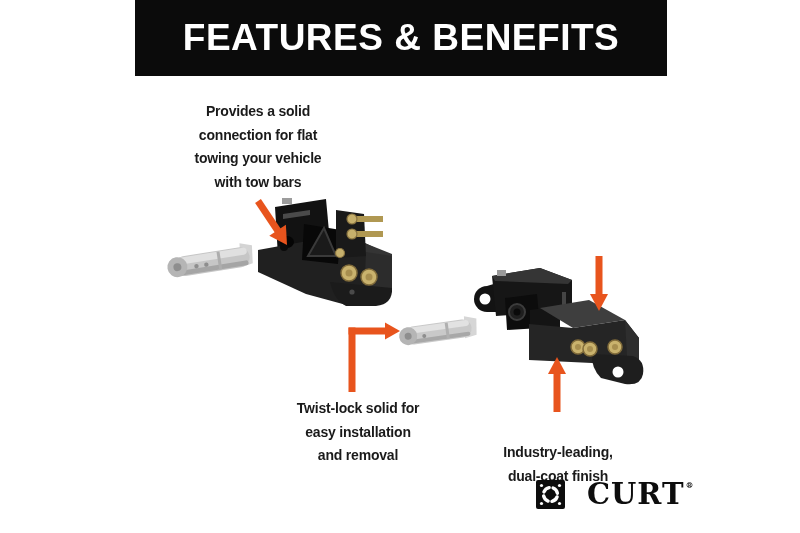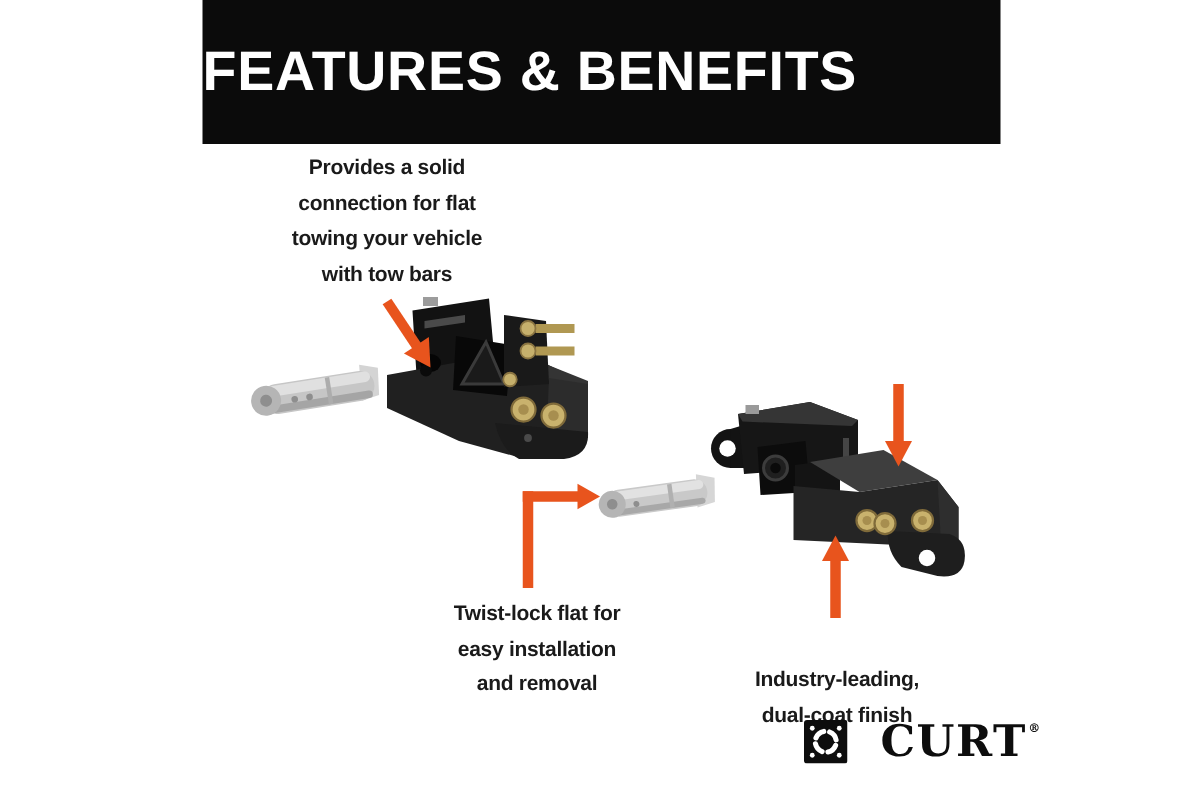--- a/index.html
+++ b/index.html
@@ -1,22 +1,22 @@
 <!DOCTYPE html>
 <html><head>
 <meta charset="utf-8">
 <style>
   html,body{margin:0;padding:0;background:#fff;}
   #canvas{
     position:relative;width:800px;height:533px;background:#fff;overflow:hidden;
     font-family:"Liberation Sans",sans-serif;
   }
   .banner{
-    position:absolute;left:135px;top:0;width:532px;height:96px;
-    background:#0B0B0B;display:flex;align-items:center;
+    position:absolute;left:135px;top:0;width:532px;height:76px;
+    background:#0B0B0B;display:flex;align-items:center;justify-content:center;
   }
   .banner-title{
     color:#fff;font-weight:700;font-size:37px;letter-spacing:0.5px;
     font-family:"Liberation Sans",sans-serif;
   }
   .callout{
     position:absolute;font-weight:700;font-size:14px;line-height:23.5px;
     color:#1A1A1A;text-align:center;white-space:pre-line;letter-spacing:-0.2px;
   }
   #callout-flat-towing{left:128px;top:100px;width:260px;}
@@ -43,21 +43,21 @@
 <div id="canvas">
 
   <div class="banner">
     <div class="banner-title">FEATURES &amp; BENEFITS</div>
   </div>
 
   <div class="callout" id="callout-flat-towing">Provides a solid
 connection for flat
 towing your vehicle
 with tow bars</div>
-  <div class="callout" id="callout-twist-lock">Twist-lock flat for
+  <div class="callout" id="callout-twist-lock">Twist-lock solid for
 easy installation
 and removal</div>
   <div class="callout" id="callout-dual-coat">Industry-leading,
 dual-coat finish</div>
 
   <svg class="abs" style="left:160px;top:236px;" width="100" height="52" viewBox="0 0 100 52">
     <g transform="rotate(-9 50 26)">
       <polygon points="82,12 94,16 92,34 80,36" fill="#d4d4d4"></polygon>
       <rect x="14" y="16" width="76" height="20" rx="10" fill="#c6c6c6"></rect>
       <rect x="16" y="17" width="72" height="7" rx="3.5" fill="#e0e0e0"></rect>

